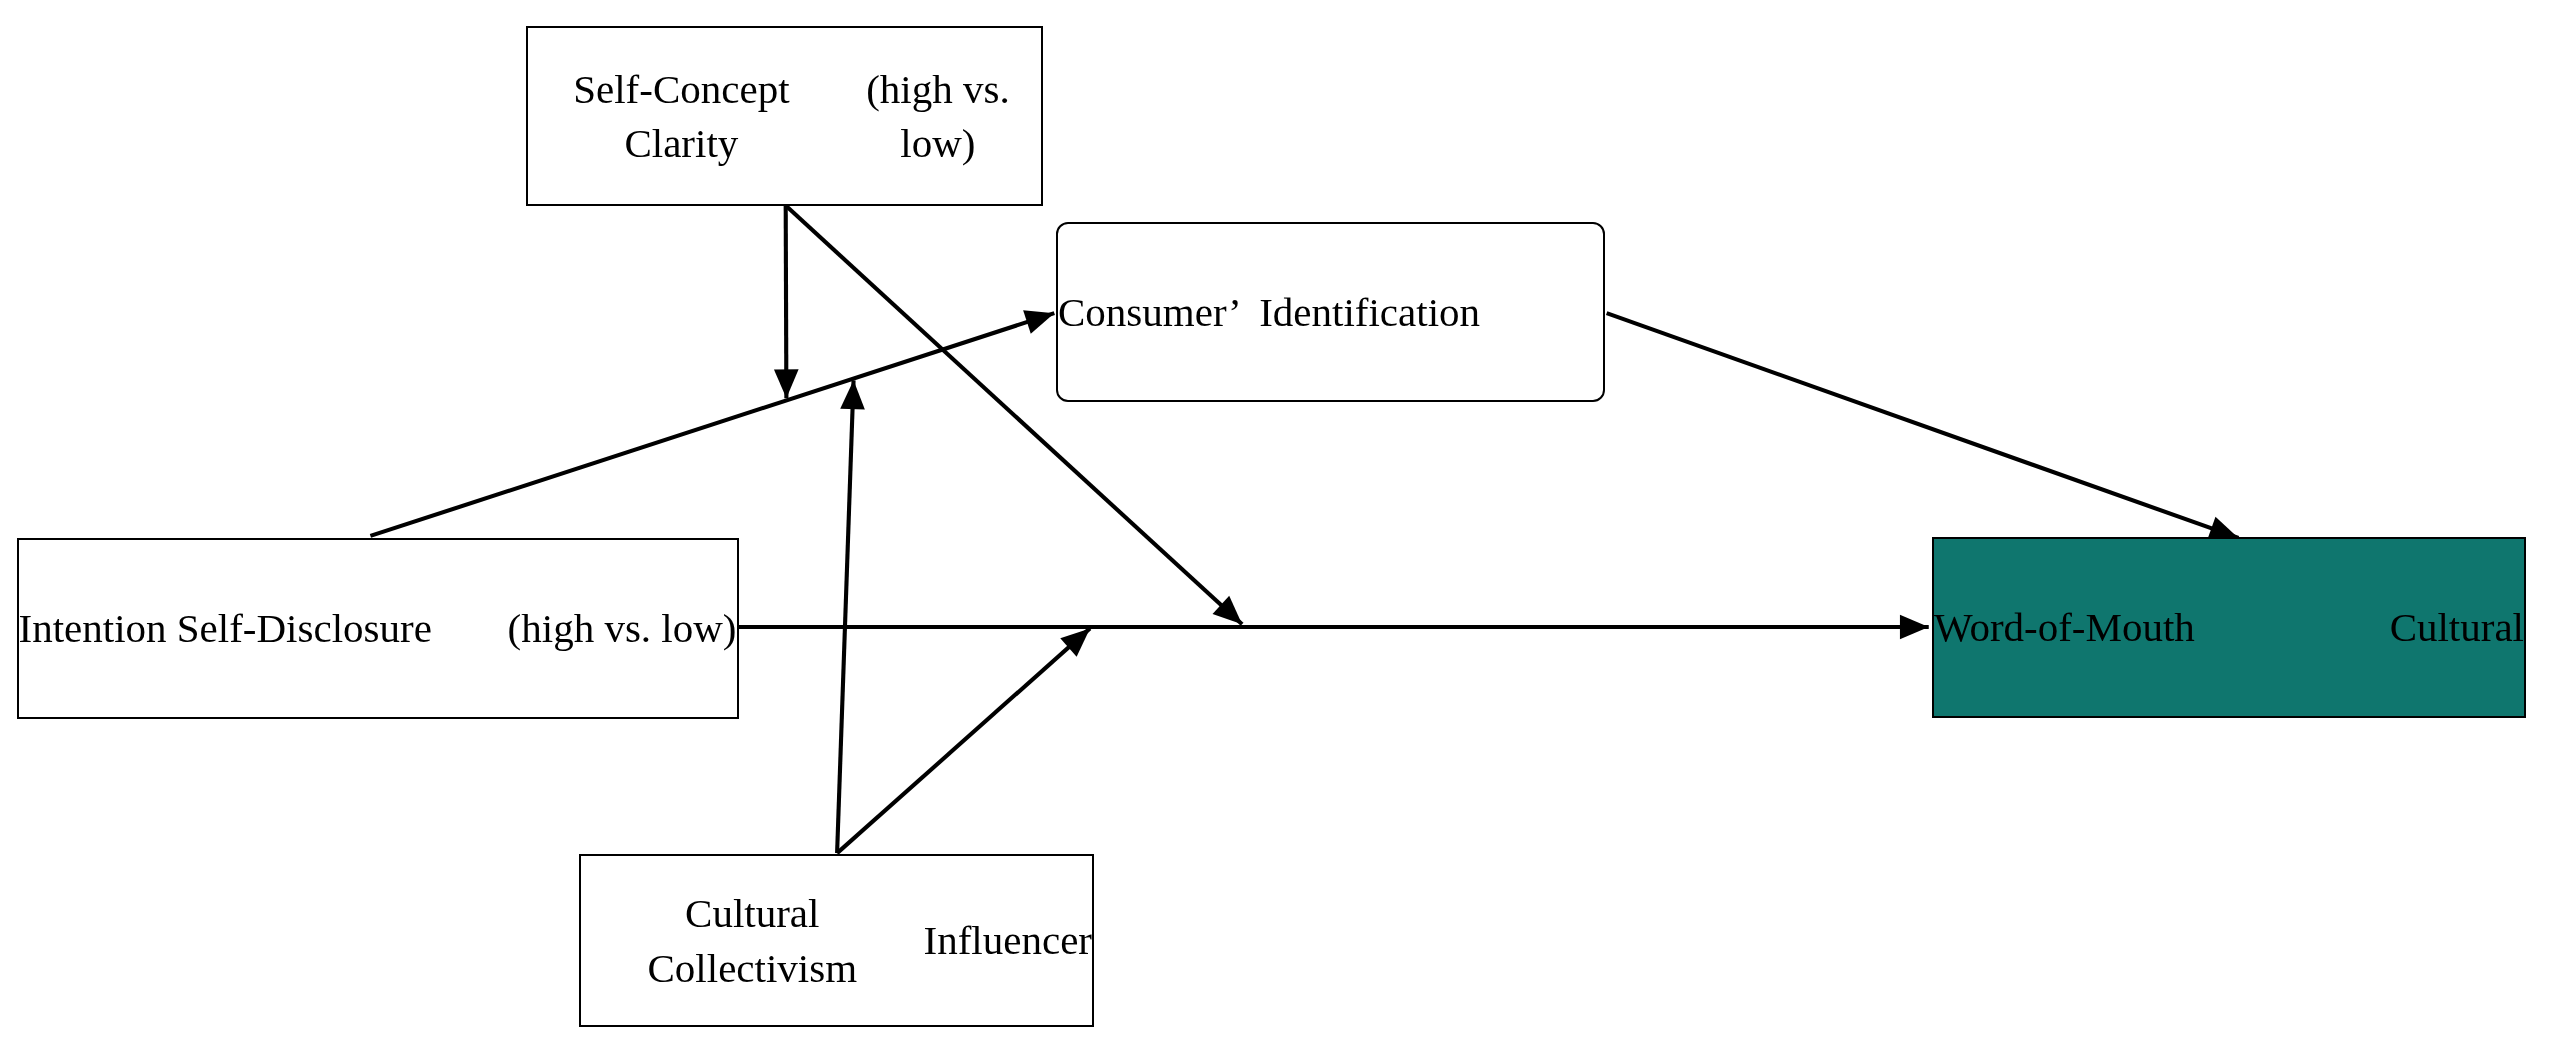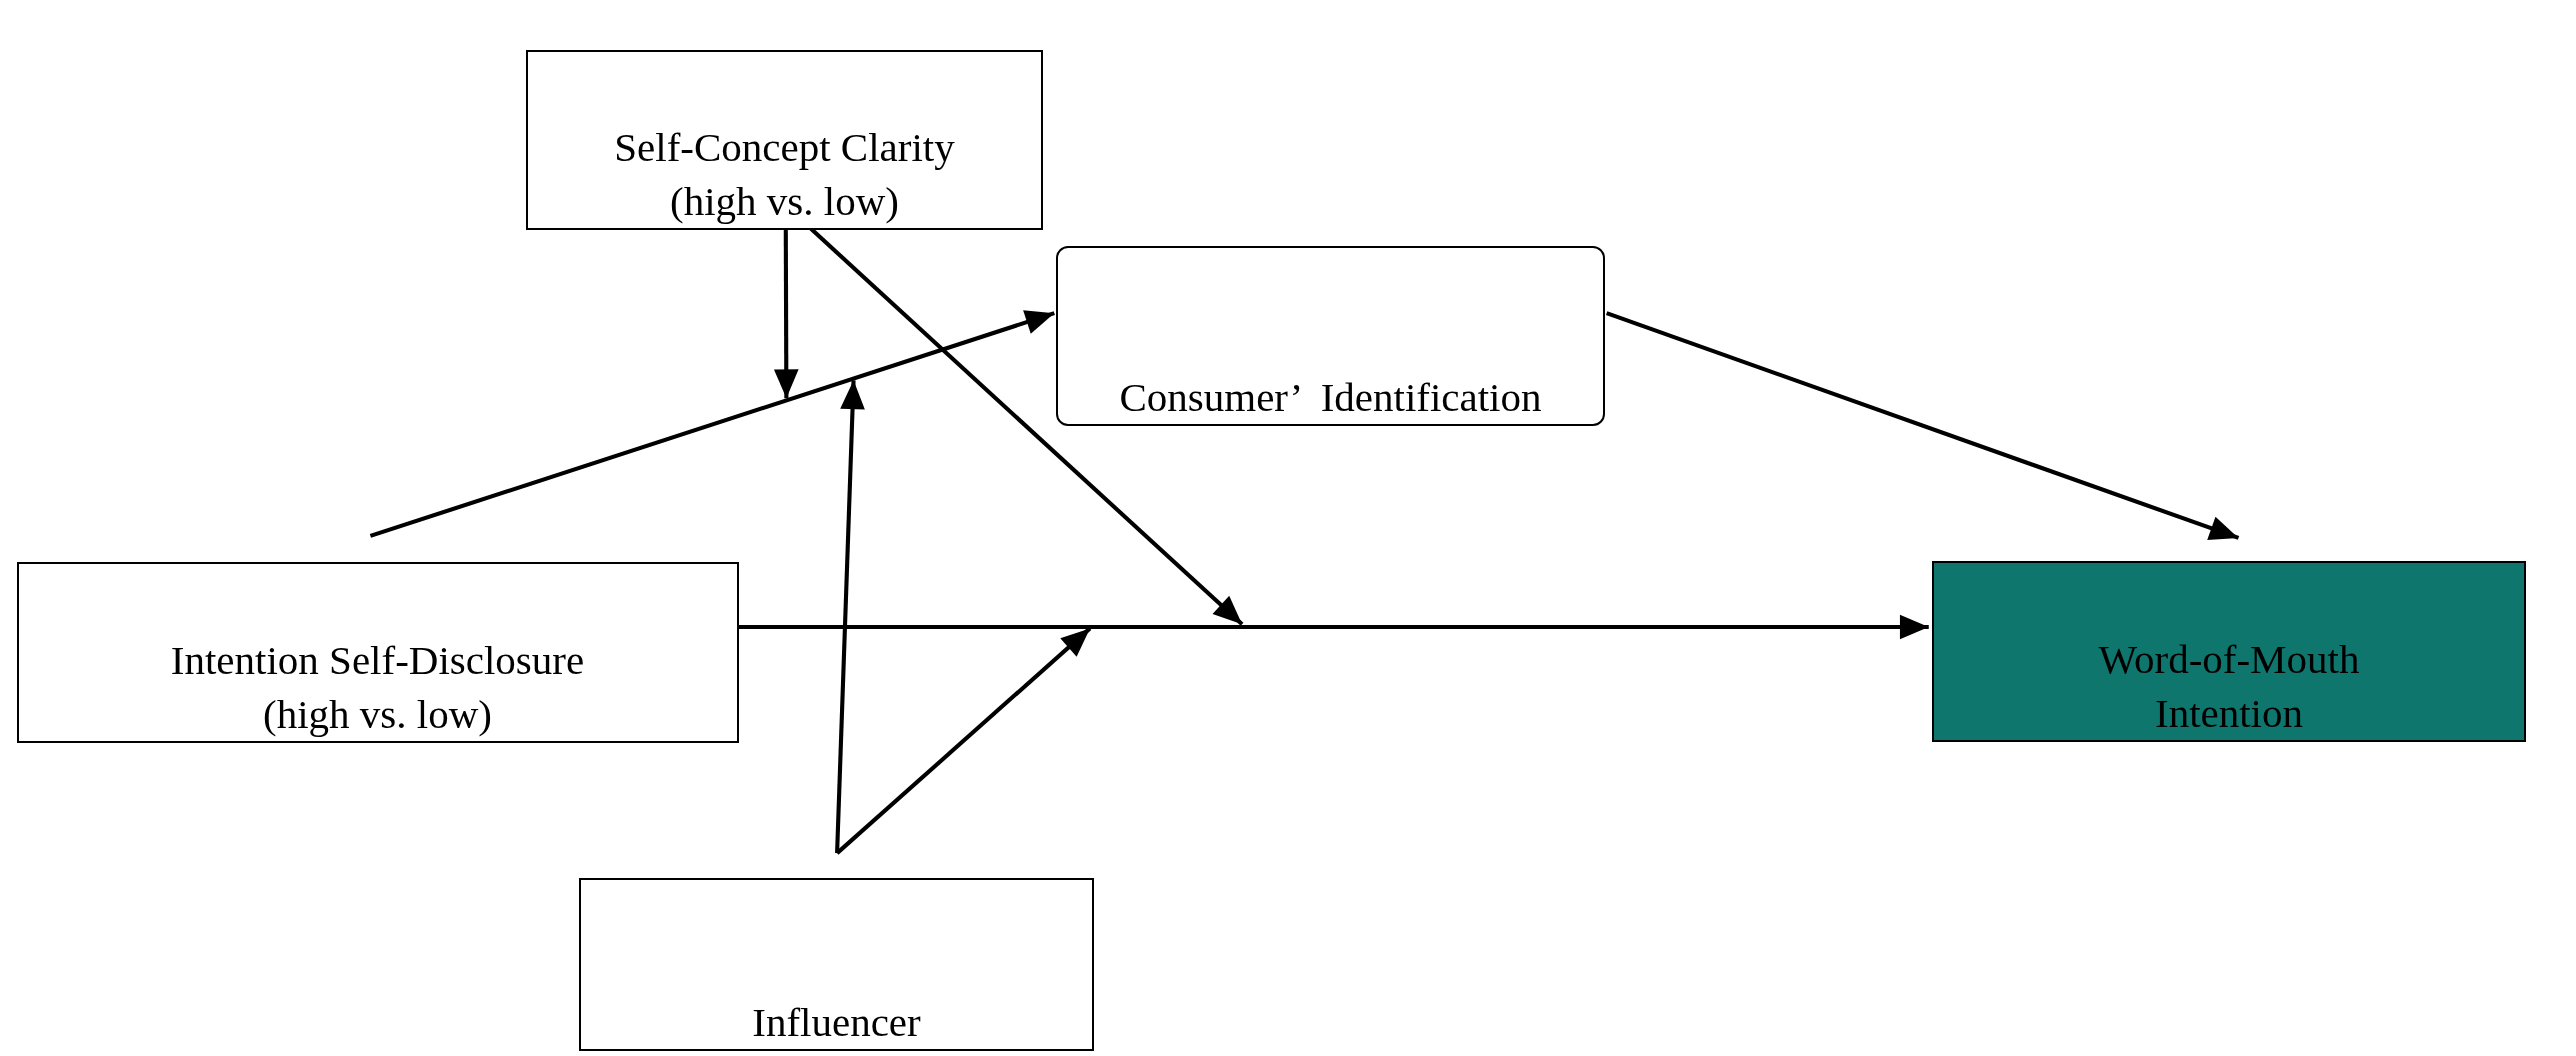--- a/index.html
+++ b/index.html
@@ -21,28 +21,27 @@
     top: 0;
     width: 2576px;
     height: 1056px;
   }
   .node {
     position: absolute;
     box-sizing: border-box;
     border: 2.7px solid #000000;
     background: #ffffff;
     display: flex;
-    flex-direction: column;
+    flex-direction: row;
     align-items: center;
-    justify-content: flex-end;
+    justify-content: space-between;
     text-align: center;
     color: #000000;
     font-size: 41px;
     line-height: 1.32;
-    margin-top: 24px;
   }
   .node .nline {
     display: block;
     white-space: pre-wrap;
   }
 </style>
 </head>
 <body>
 
 <div class="canvas">
@@ -72,22 +71,23 @@
   <div class="node" style="left: 1056px; top: 222px; width: 549px; height: 180px; border-color: rgb(0, 0, 0); background: rgb(255, 255, 255); border-radius: 12px;">
     <span class="nline">Consumer’  Identification</span>
   </div>
 
   <div class="node" style="left: 16.5px; top: 538px; width: 722px; height: 181px; border-color: rgb(0, 0, 0); background: rgb(255, 255, 255);">
     <span class="nline">Intention Self-Disclosure</span>
     <span class="nline">(high vs. low)</span>
   </div>
 
   <div class="node" style="left: 579px; top: 854px; width: 515px; height: 173px; border-color: rgb(0, 0, 0); background: rgb(255, 255, 255);">
+    <span class="nline">Cultural Collectivism</span>
     <span class="nline">Influencer</span>
   </div>
 
   <div class="node" style="left: 1932px; top: 537px; width: 594px; height: 181px; border-color: rgb(0, 0, 0); background: #0f766e;">
     <span class="nline">Word-of-Mouth</span>
-    <span class="nline">Intention</span>
+    <span class="nline">Cultural</span>
   </div>
 
 </div>
 
 
 </body></html>

